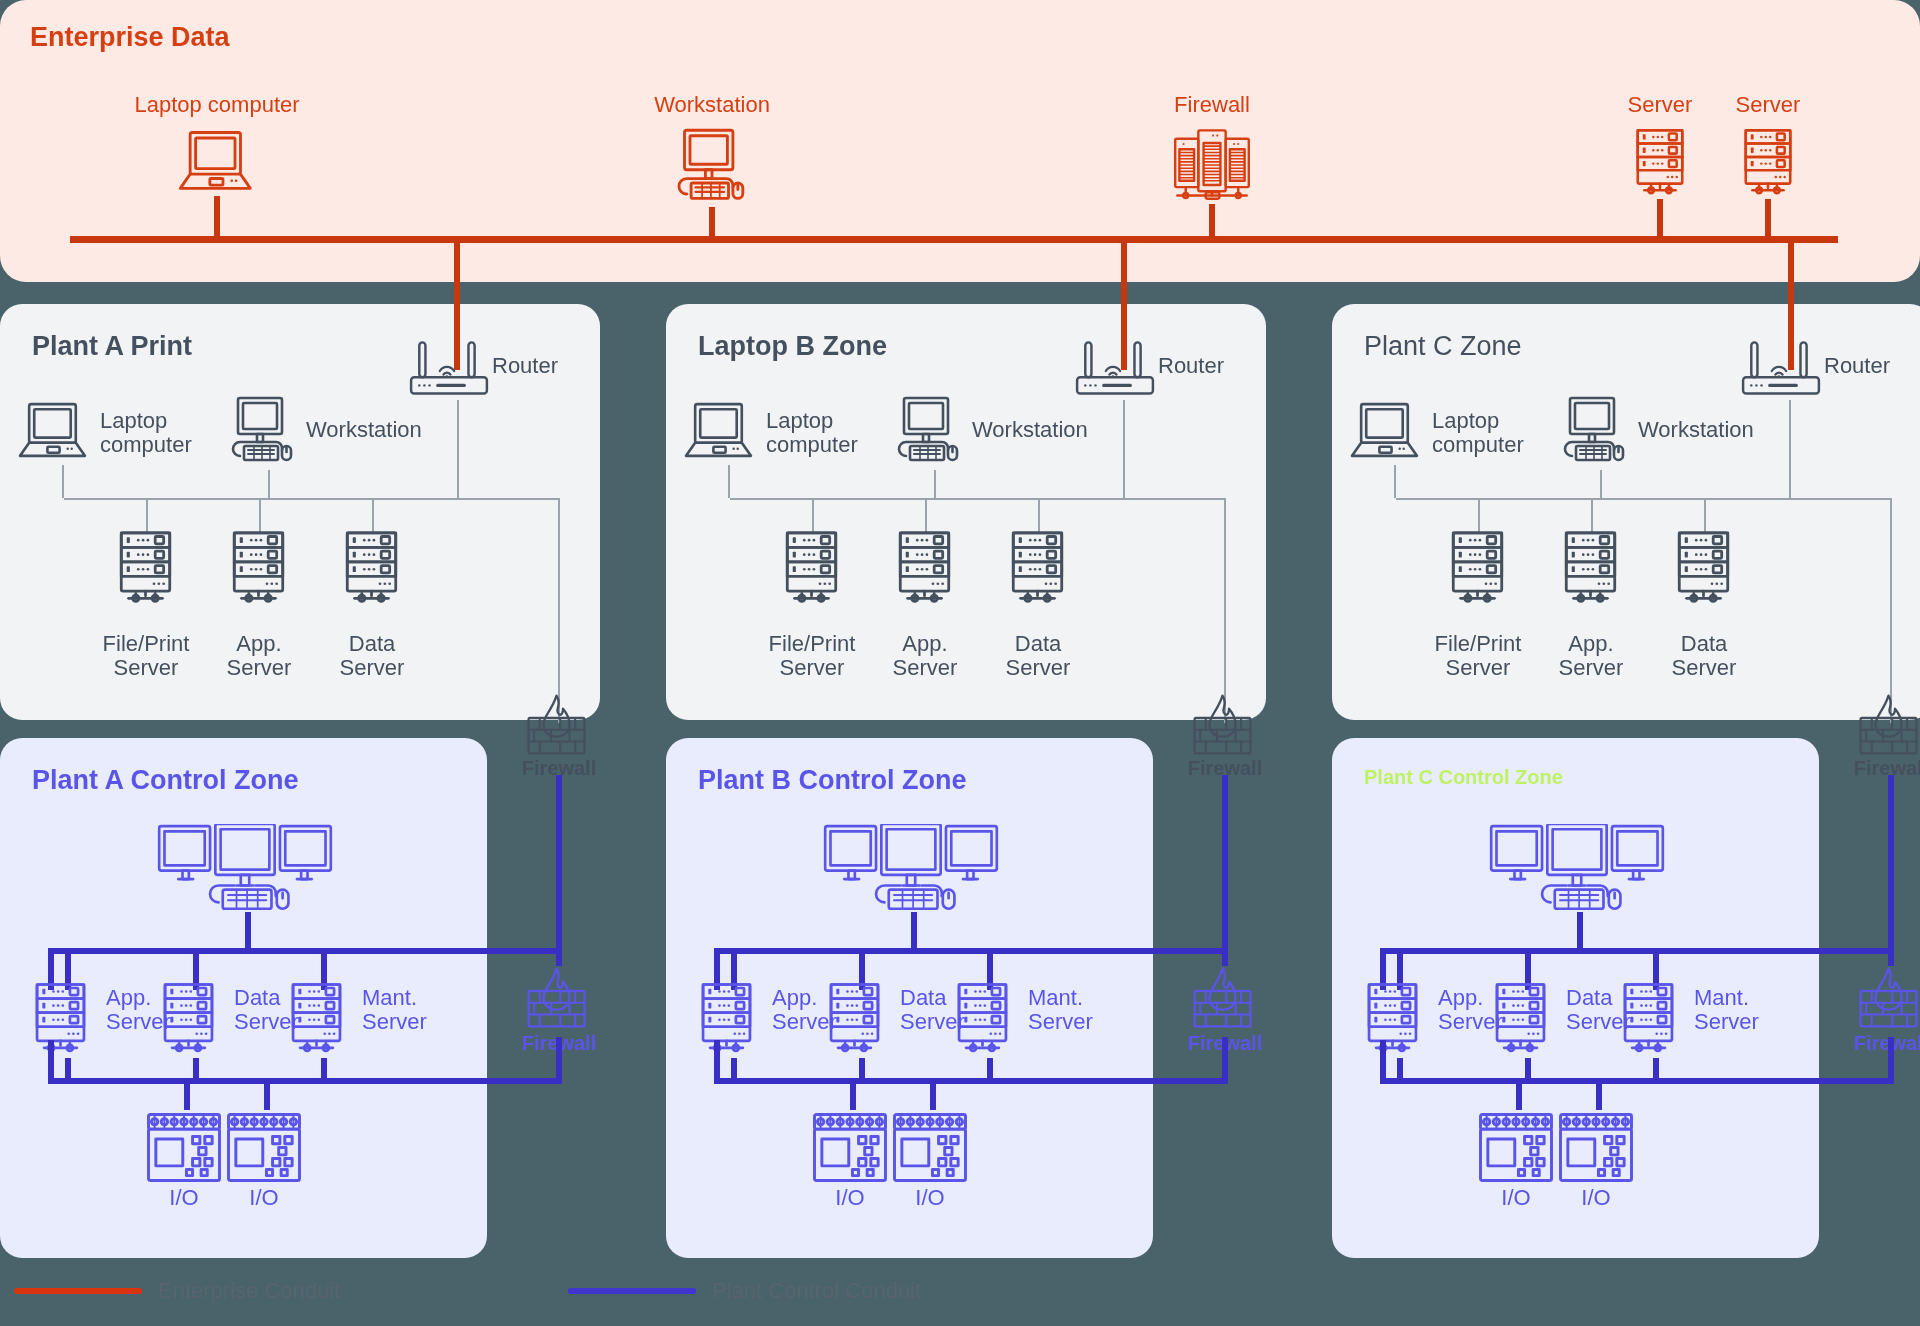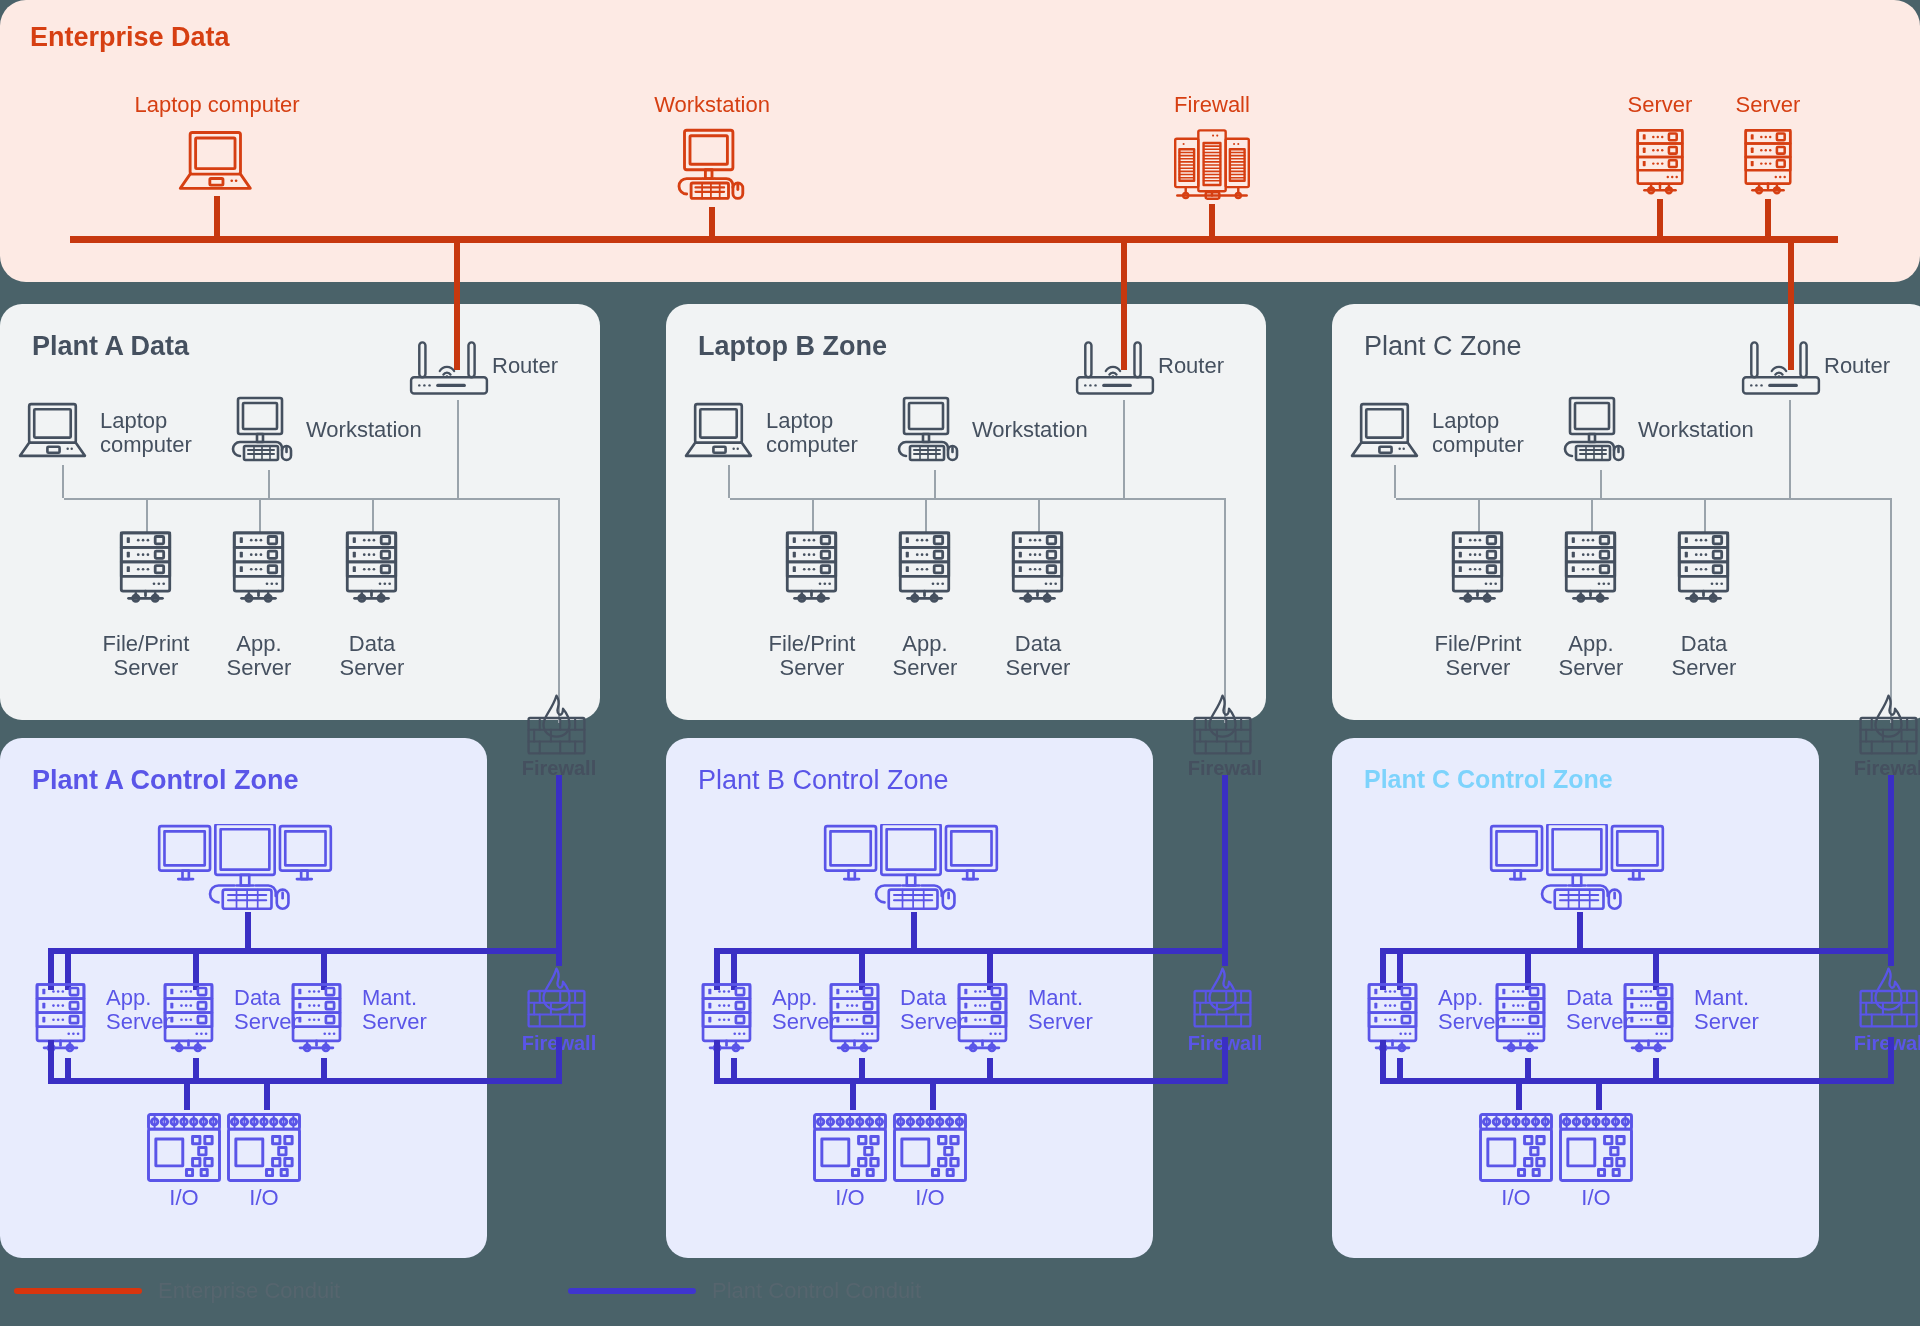--- a/index.html
+++ b/index.html
@@ -221,21 +221,21 @@
         <path d="M18 52v4M34 52v4"></path>
         <circle cx="18" cy="56" r="2.6"></circle>
         <circle cx="34" cy="56" r="2.6"></circle>
       </svg>
     </div>
     <div class="lbl ent-lbl center" style="left: 1768px; top: 93px; text-align: center;">Server</div>
     <div class="wire" style="left:1765px; top:199px; width:6px; height:41px; background:#c7380f;"></div>
     <div class="wire" style="left:454px; top:243px; width:6px; height:127px; background:#c7380f;"></div>
     <div class="wire" style="left:1121px; top:243px; width:6px; height:127px; background:#c7380f;"></div>
     <div class="wire" style="left:1788px; top:243px; width:6px; height:127px; background:#c7380f;"></div>
-    <div class="lbl plant-title" style="left: 32px; top: 332px; font-weight: bold; font-size: 27px; color: rgb(69, 80, 95);">Plant A Data</div>
+    <div class="lbl plant-title" style="left: 32px; top: 332px; font-weight: bold; font-size: 27px; color: rgb(69, 80, 95);">Plant A Print</div>
     <div class="node" style="left:407px; top:340px; color:#45505f;">
       <svg width="84" height="58" viewBox="0 0 82 56" fill="none" stroke="currentColor" stroke-width="2.4" stroke-linecap="round" stroke-linejoin="round">
         <rect x="12" y="2" width="6" height="34" rx="3"></rect>
         <rect x="60" y="2" width="6" height="34" rx="3"></rect>
         <rect x="4" y="36" width="74" height="16" rx="3"></rect>
         <circle cx="12" cy="44" r="1.2" fill="currentColor" stroke="none"></circle>
         <circle cx="17" cy="44" r="1.2" fill="currentColor" stroke="none"></circle>
         <circle cx="22" cy="44" r="1.2" fill="currentColor" stroke="none"></circle>
         <path d="M30 44h26" stroke-width="3"></path>
         <path d="M32 30a8 8 0 0 1 14 0" stroke-width="2.2"></path>
@@ -918,21 +918,21 @@
         <path d="M12 42.7v12.6M30 42.7v12.6M50 42.7v12.6" stroke-width="2.2"></path>
         <path d="M18 55.3V68M40 55.3V68M56 55.3V68" stroke-width="2.2"></path>
       </svg>
     </div>
     <div class="lbl fw-lbl-pur center" style="left: 559px; top: 1032px; text-align: center;">Firewall</div>
     <div class="wire" style="left:556px; top:775px; width:6px; height:188px; background:#3a2fc4;"></div>
     <div class="wire" style="left:556px; top:1037px; width:6px; height:44px; background:#3a2fc4;"></div>
     <div class="wire" style="left:556px; top:1078px; width:6px; height:6px; background:#3a2fc4;"></div>
     <div class="wire" style="left:556px; top:948px; width:6px; height:6px; background:#3a2fc4;"></div>
     <div class="wire" style="left:556px; top:948px; width:6px; height:18px; background:#3a2fc4;"></div>
-    <div class="lbl ctrl-title" style="left: 698px; top: 766px; font-weight: normal; font-size: 27px; color: rgb(90, 85, 232);">Plant B Control Zone</div>
+    <div class="lbl ctrl-title" style="left: 698px; top: 766px; font-weight: bold; font-size: 27px; color: rgb(90, 85, 232);">Plant B Control Zone</div>
     <div class="node" style="left:823px; top:824px; color:#5a55e8;">
       <svg width="176" height="89" viewBox="0 0 166 84" fill="none" stroke="currentColor" stroke-width="2.5" stroke-linecap="round" stroke-linejoin="round">
         <rect x="2" y="2" width="48" height="42" rx="2"></rect>
         <rect x="7" y="7" width="38" height="32"></rect>
         <path d="M24 44h6v8h-6z"></path>
         <path d="M20 52h14"></path>
         <rect x="55" y="0" width="56" height="48" rx="2"></rect>
         <rect x="60" y="5" width="46" height="38"></rect>
         <path d="M79 48h8v10h-8z"></path>
         <path d="M75 58h16"></path>
@@ -1129,21 +1129,21 @@
         <path d="M12 42.7v12.6M30 42.7v12.6M50 42.7v12.6" stroke-width="2.2"></path>
         <path d="M18 55.3V68M40 55.3V68M56 55.3V68" stroke-width="2.2"></path>
       </svg>
     </div>
     <div class="lbl fw-lbl-pur center" style="left: 1225px; top: 1032px; text-align: center;">Firewall</div>
     <div class="wire" style="left:1222px; top:775px; width:6px; height:188px; background:#3a2fc4;"></div>
     <div class="wire" style="left:1222px; top:1037px; width:6px; height:44px; background:#3a2fc4;"></div>
     <div class="wire" style="left:1222px; top:1078px; width:6px; height:6px; background:#3a2fc4;"></div>
     <div class="wire" style="left:1222px; top:948px; width:6px; height:6px; background:#3a2fc4;"></div>
     <div class="wire" style="left:1222px; top:948px; width:6px; height:18px; background:#3a2fc4;"></div>
-    <div class="lbl ctrl-title" style="left: 1364px; top: 766px; font-weight: bold; font-size: 25px; color: #7dd3fc;">Plant C Control Zone</div>
+    <div class="lbl ctrl-title" style="left: 1364px; top: 766px; font-weight: bold; font-size: 20px; color: #bef264;">Plant C Control Zone</div>
     <div class="node" style="left:1489px; top:824px; color:#5a55e8;">
       <svg width="176" height="89" viewBox="0 0 166 84" fill="none" stroke="currentColor" stroke-width="2.5" stroke-linecap="round" stroke-linejoin="round">
         <rect x="2" y="2" width="48" height="42" rx="2"></rect>
         <rect x="7" y="7" width="38" height="32"></rect>
         <path d="M24 44h6v8h-6z"></path>
         <path d="M20 52h14"></path>
         <rect x="55" y="0" width="56" height="48" rx="2"></rect>
         <rect x="60" y="5" width="46" height="38"></rect>
         <path d="M79 48h8v10h-8z"></path>
         <path d="M75 58h16"></path>

